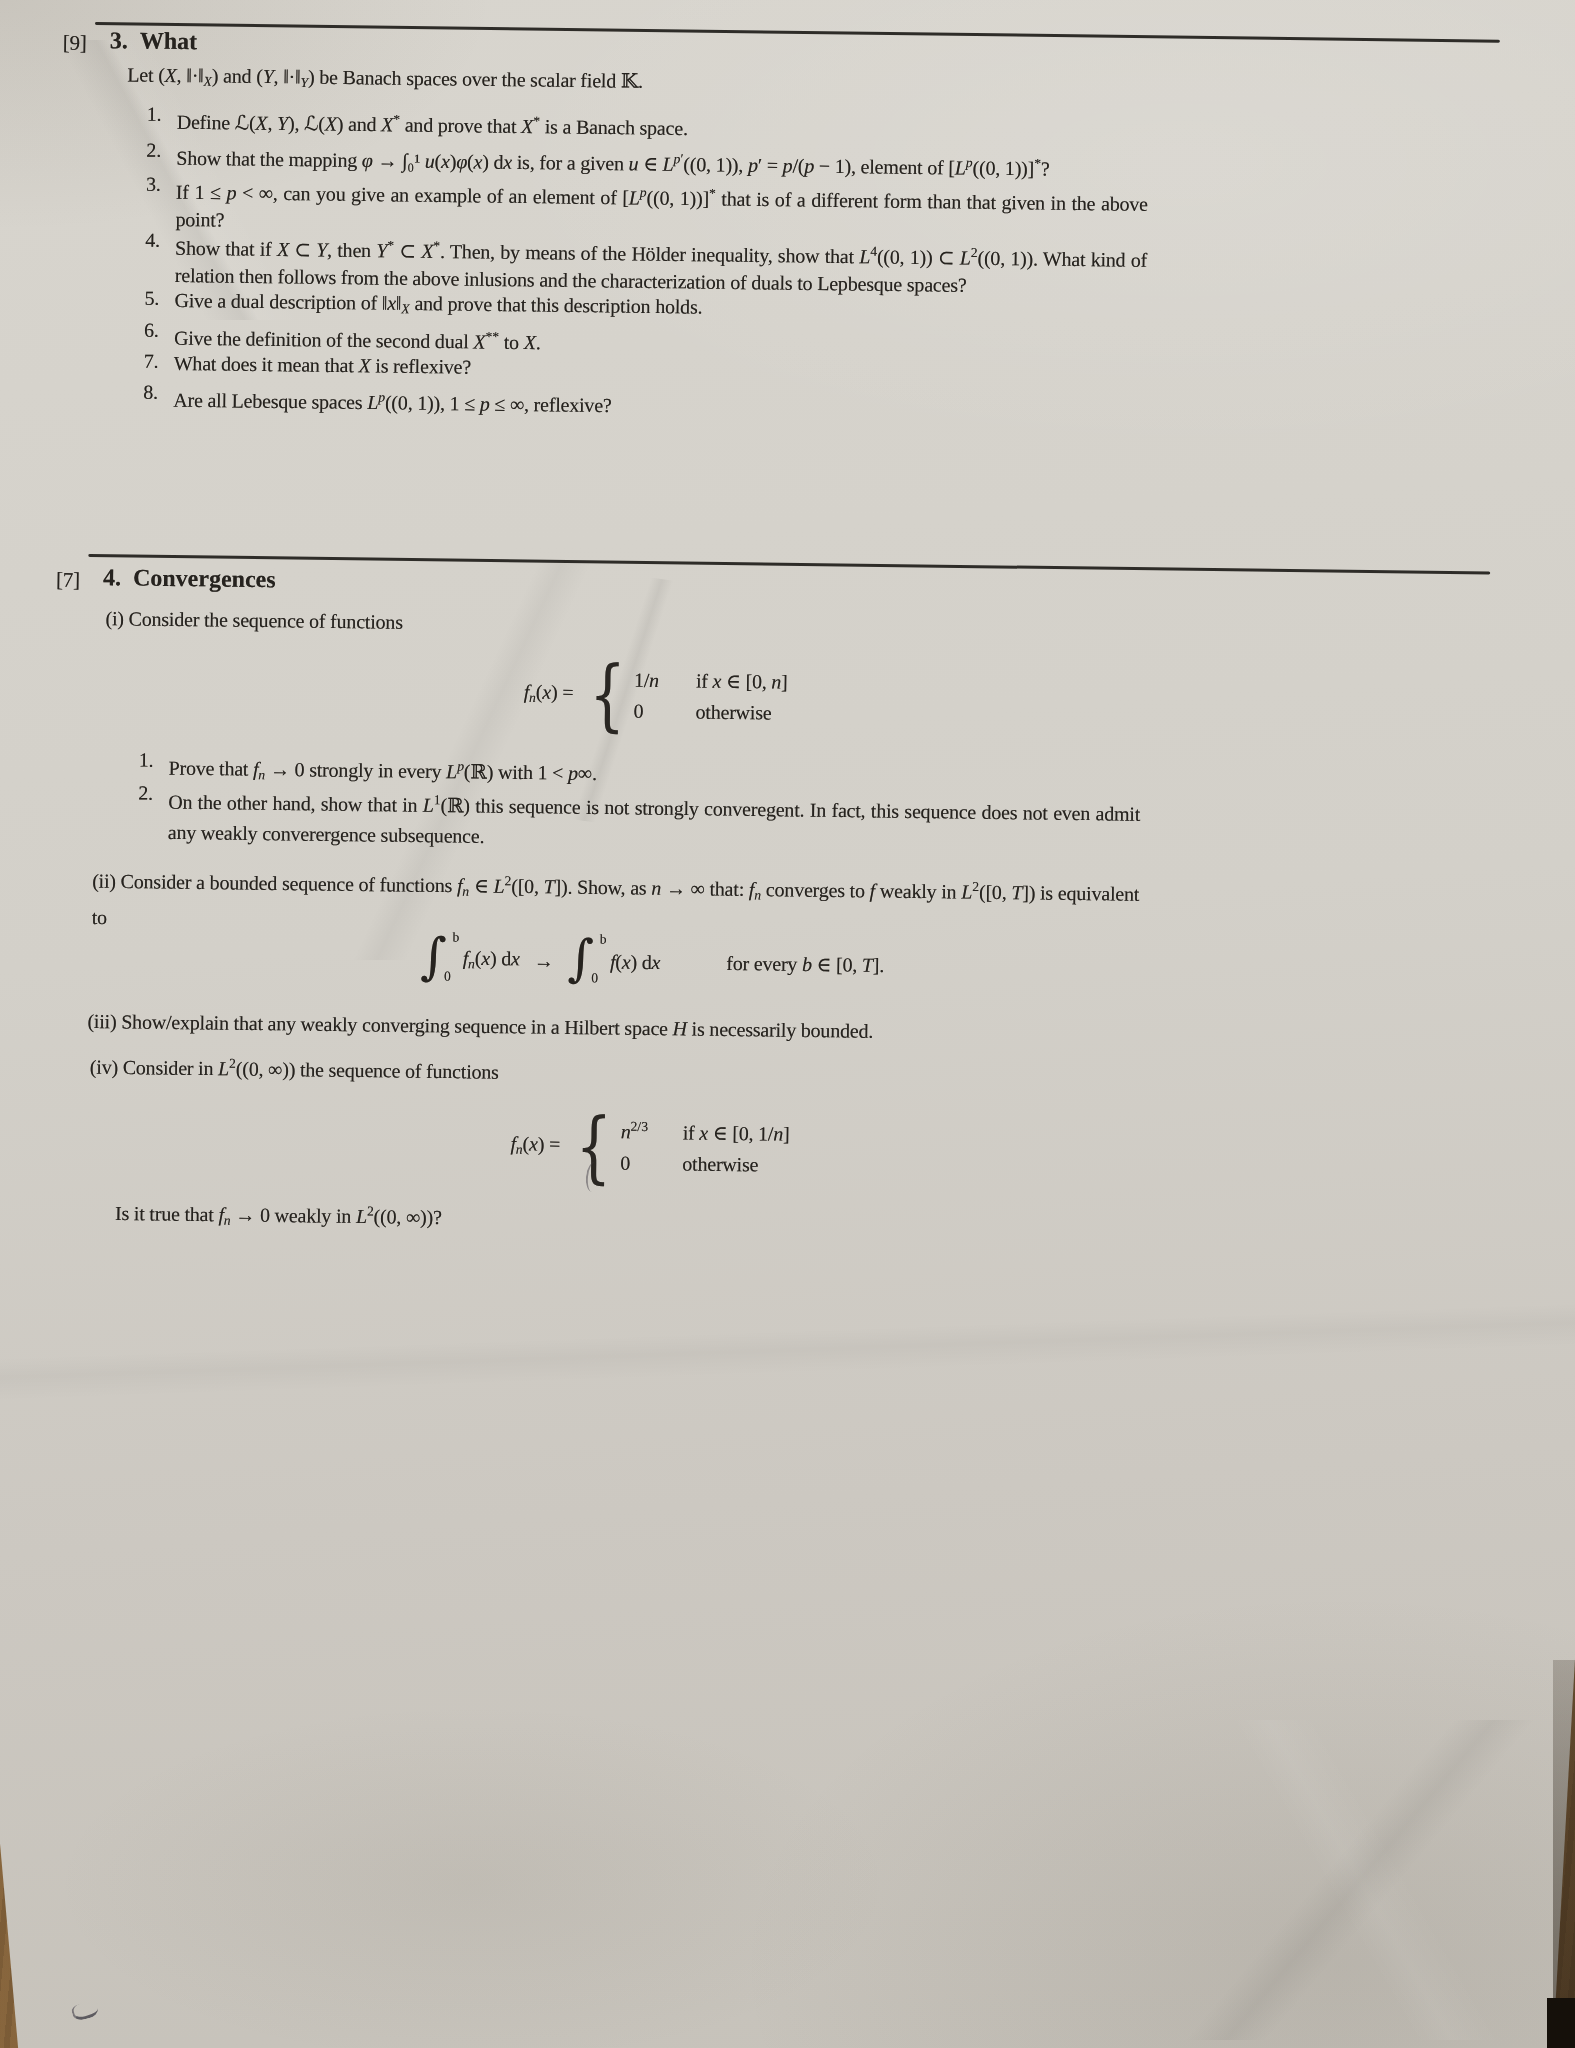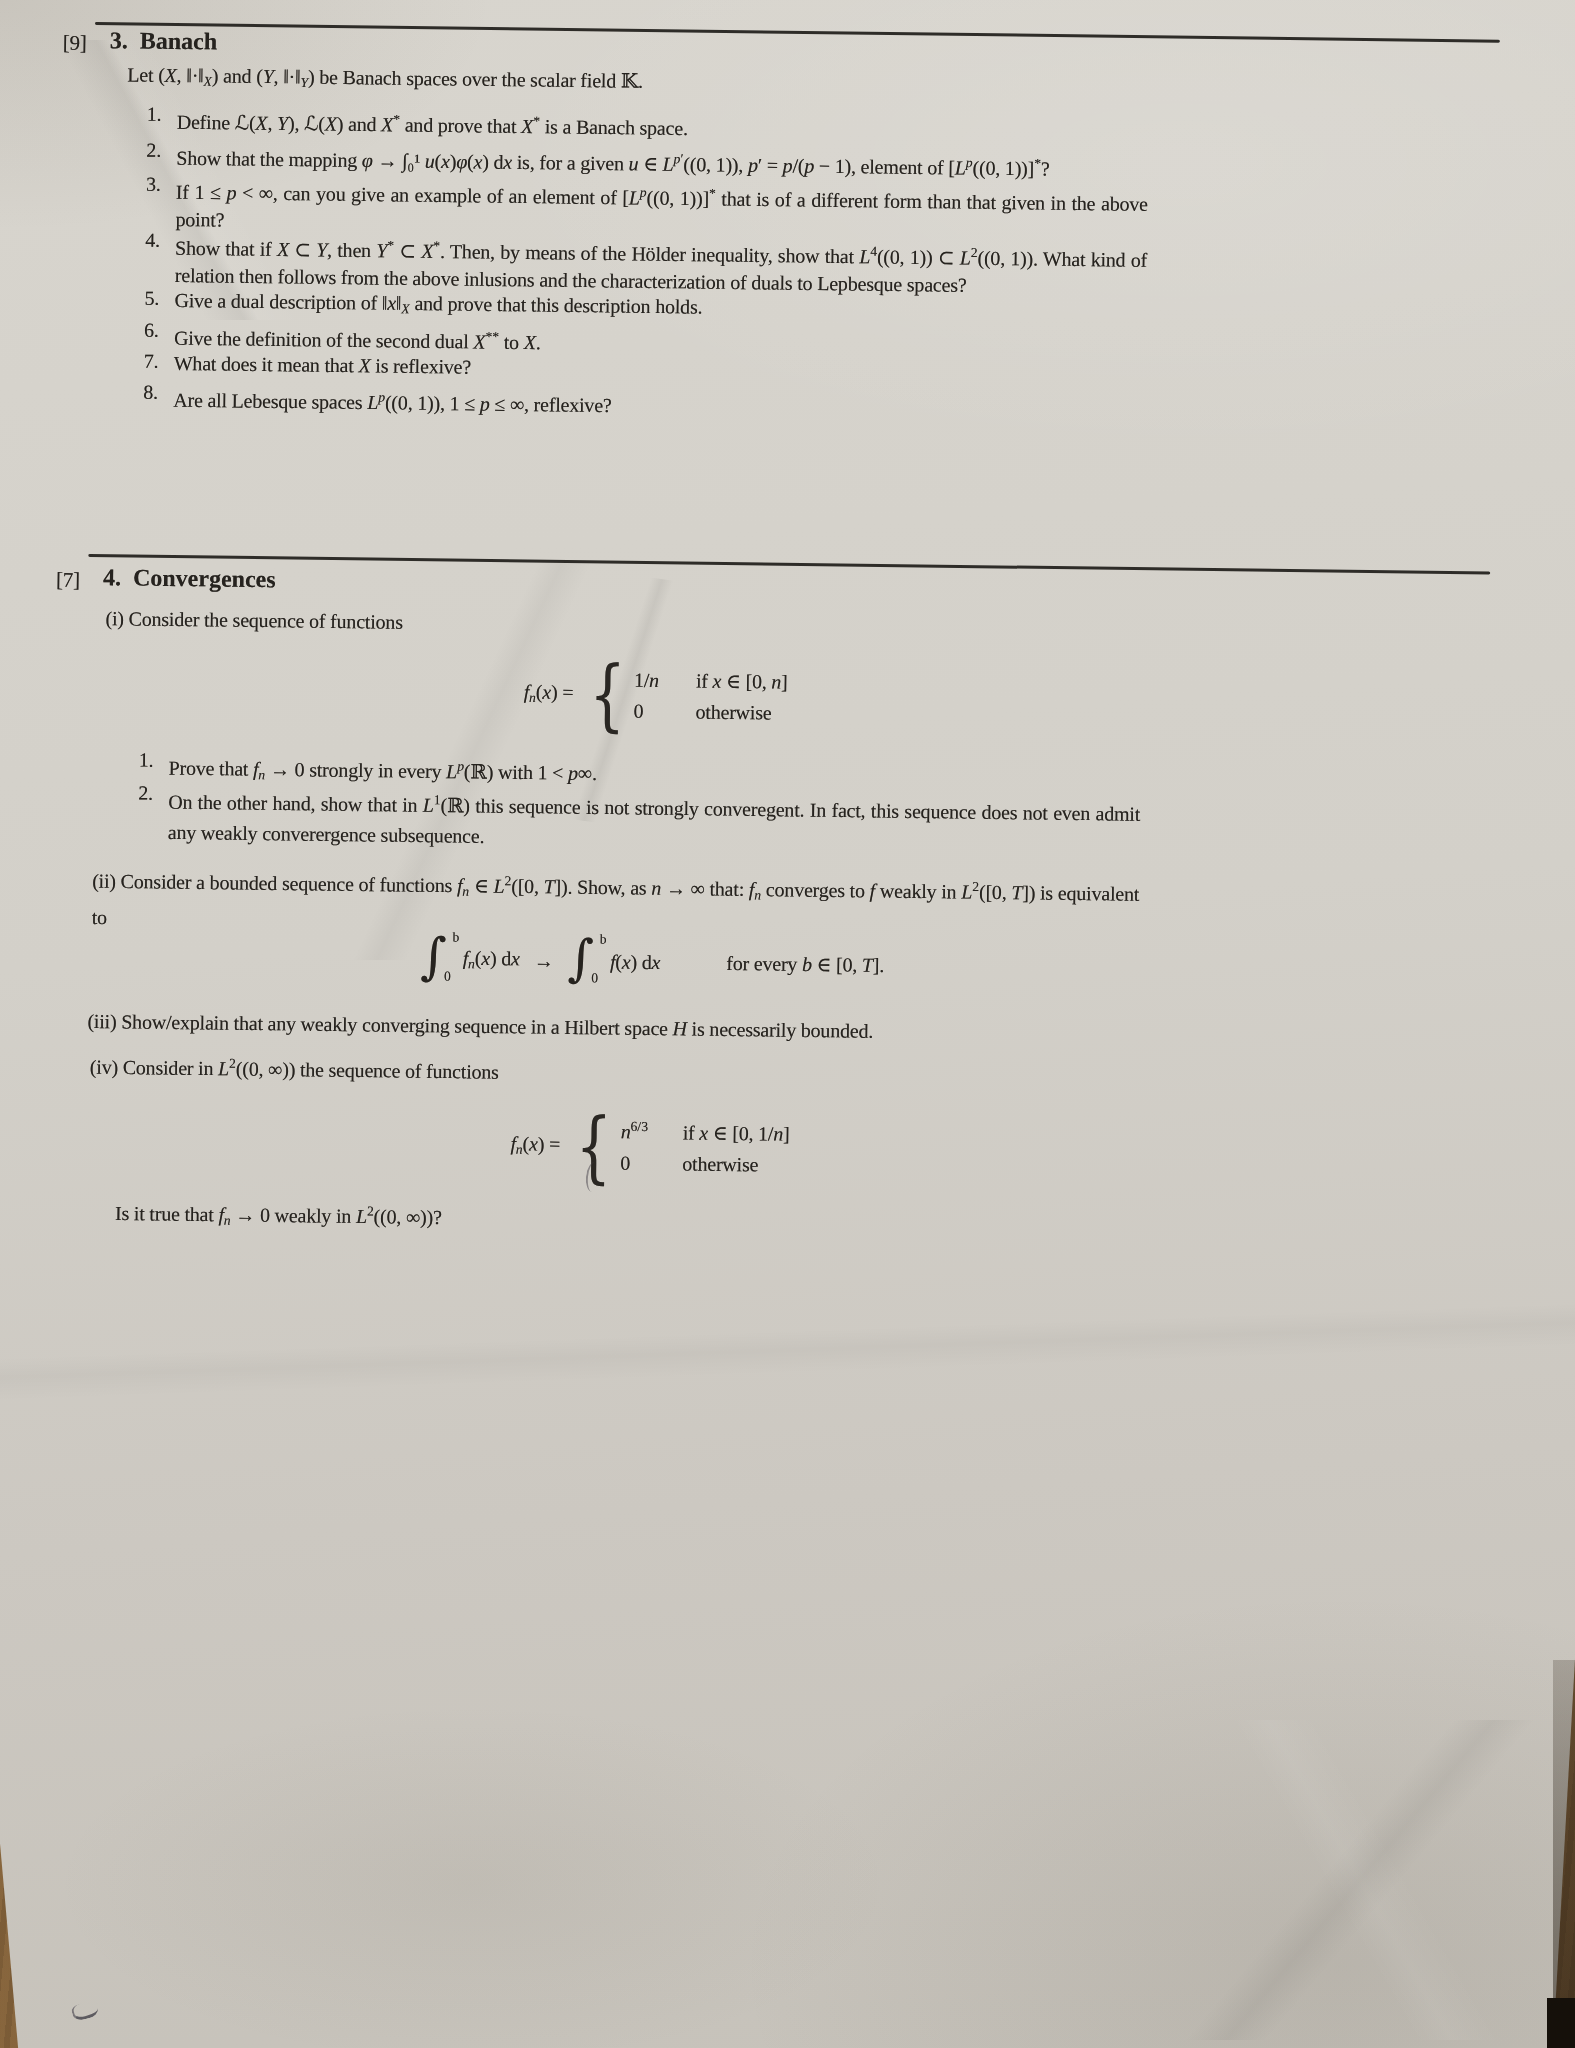--- a/index.html
+++ b/index.html
@@ -118,21 +118,21 @@
   </div>
   <div class="edge-shade"></div>
   <div class="corner-dark"></div>
 
   <div class="content">
 
     <div class="rule" style="left:95px;top:22px;width:1405px;"></div>
 
     <span class="tag" style="left:63px;top:31px;">[9]</span>
     <div class="heading" style="left:110px;top:27px;">
-      <span class="hnum">3.</span><span>Banach</span>
+      <span class="hnum">3.</span><span>What</span>
     </div>
 
     <div class="line" style="left:128px;top:62px;">Let (<i>X</i>, ‖·‖<sub><i>X</i></sub>) and (<i>Y</i>, ‖·‖<sub><i>Y</i></sub>) be Banach spaces over the scalar field 𝕂.</div>
 
     <div class="item" style="top:102px;">
       <span class="num">1.</span>
       <div class="txt nowrap">Define ℒ(<i>X</i>, <i>Y</i>), ℒ(<i>X</i>) and <i>X</i><sup>*</sup> and prove that <i>X</i><sup>*</sup> is a Banach space.</div>
     </div>
     <div class="item" style="top:138px;">
       <span class="num">2.</span>
@@ -223,21 +223,21 @@
 
     <div class="par nowrap" style="left:100px;top:1006px;">(iii) Show/explain that any weakly converging sequence in a Hilbert space <i>H</i> is necessarily bounded.</div>
     <div class="par nowrap" style="left:103px;top:1046px;">(iv) Consider in <i>L</i><sup>2</sup>((0, ∞)) the sequence of functions</div>
 
     <div class="disp" style="top:1090px;height:100px;">
       <div class="cases">
         <span class="lhs"><i>f</i><sub><i>n</i></sub>(<i>x</i>) =</span>
         <span class="brace">{</span>
         <div class="ccol">
           <div class="crow">
-            <span class="cval"><i>n</i><sup>6/3</sup></span>
+            <span class="cval"><i>n</i><sup>2/3</sup></span>
             <span class="ccond">if <i>x</i> ∈ [0, 1/<i>n</i>]</span>
           </div>
           <div class="crow">
             <span class="cval">0</span>
             <span class="ccond">otherwise</span>
           </div>
         </div>
       </div>
     </div>
 

